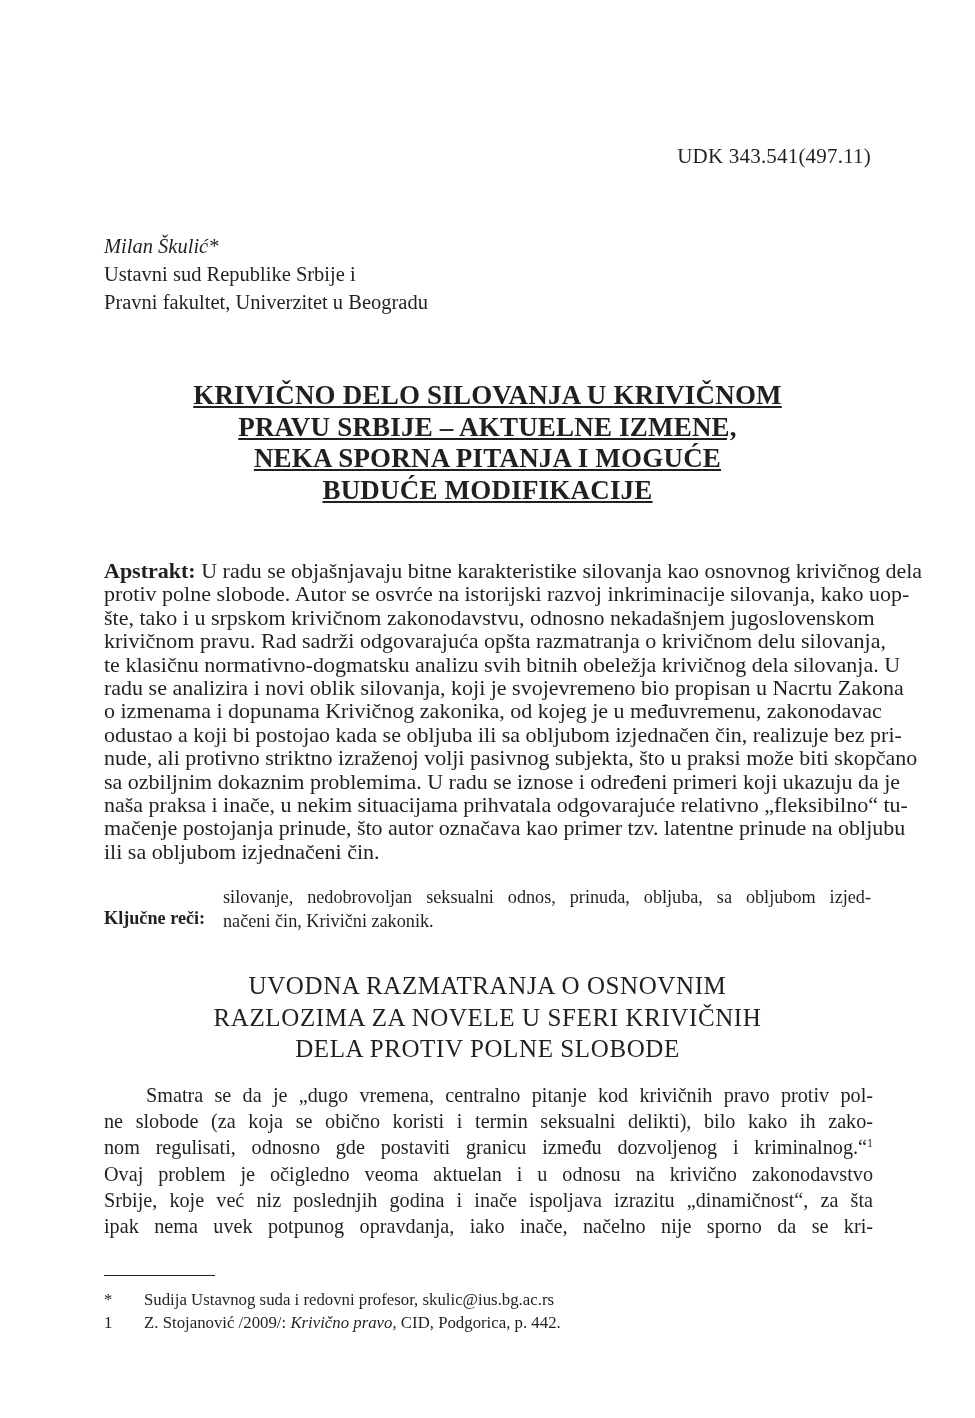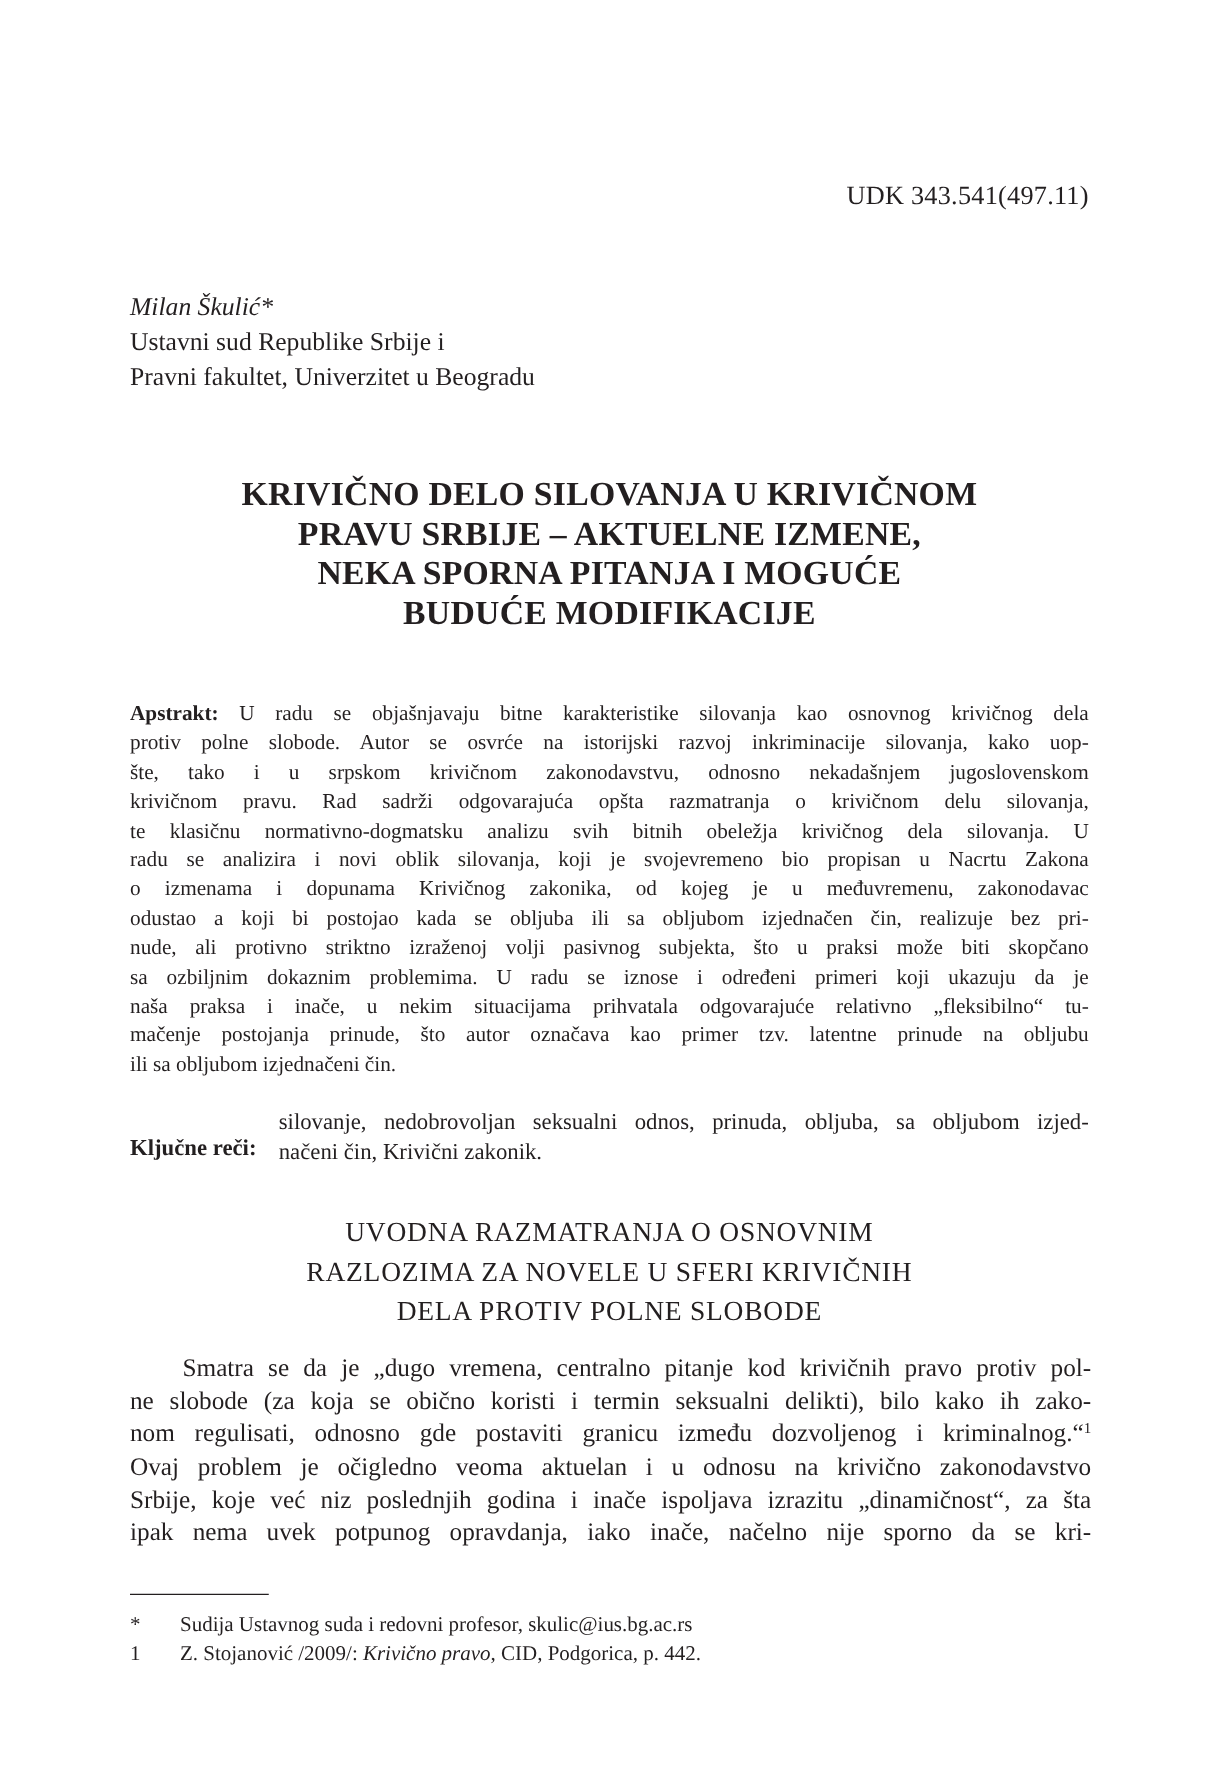--- a/index.html
+++ b/index.html
@@ -44,28 +44,29 @@
     .title {
       position: absolute;
       left: 104px;
       width: 767px;
       top: 380px;
       text-align: center;
       font-weight: bold;
       font-size: 27px;
       line-height: 31.5px;
       letter-spacing: 0.2px;
+      text-decoration: underline;
     }
     .title span { display: block; }
     .abstract {
       position: absolute;
       left: 104px;
       top: 559px;
       width: 767px;
-      font-size: 17px;
+      font-size: 22px;
       line-height: 23.4px;
       text-align: justify;
     }
     .abstract .line {
       display: block;
       text-align: justify;
       text-align-last: justify;
       white-space: nowrap;
       height: 23.4px;
     }
@@ -96,21 +97,21 @@
       text-align-last: justify;
       white-space: nowrap;
     }
     .kw-text .line.last { text-align-last: left; }
     .section-heading {
       position: absolute;
       left: 104px;
       width: 767px;
       top: 970px;
       text-align: center;
-      font-size: 22px;
+      font-size: 25px;
       line-height: 31.5px;
       letter-spacing: 0.6px;
     }
     .section-heading span { display: block; }
     .body-text {
       position: absolute;
       left: 104px;
       top: 1082px;
       width: 769px;
       font-size: 20.2px;

